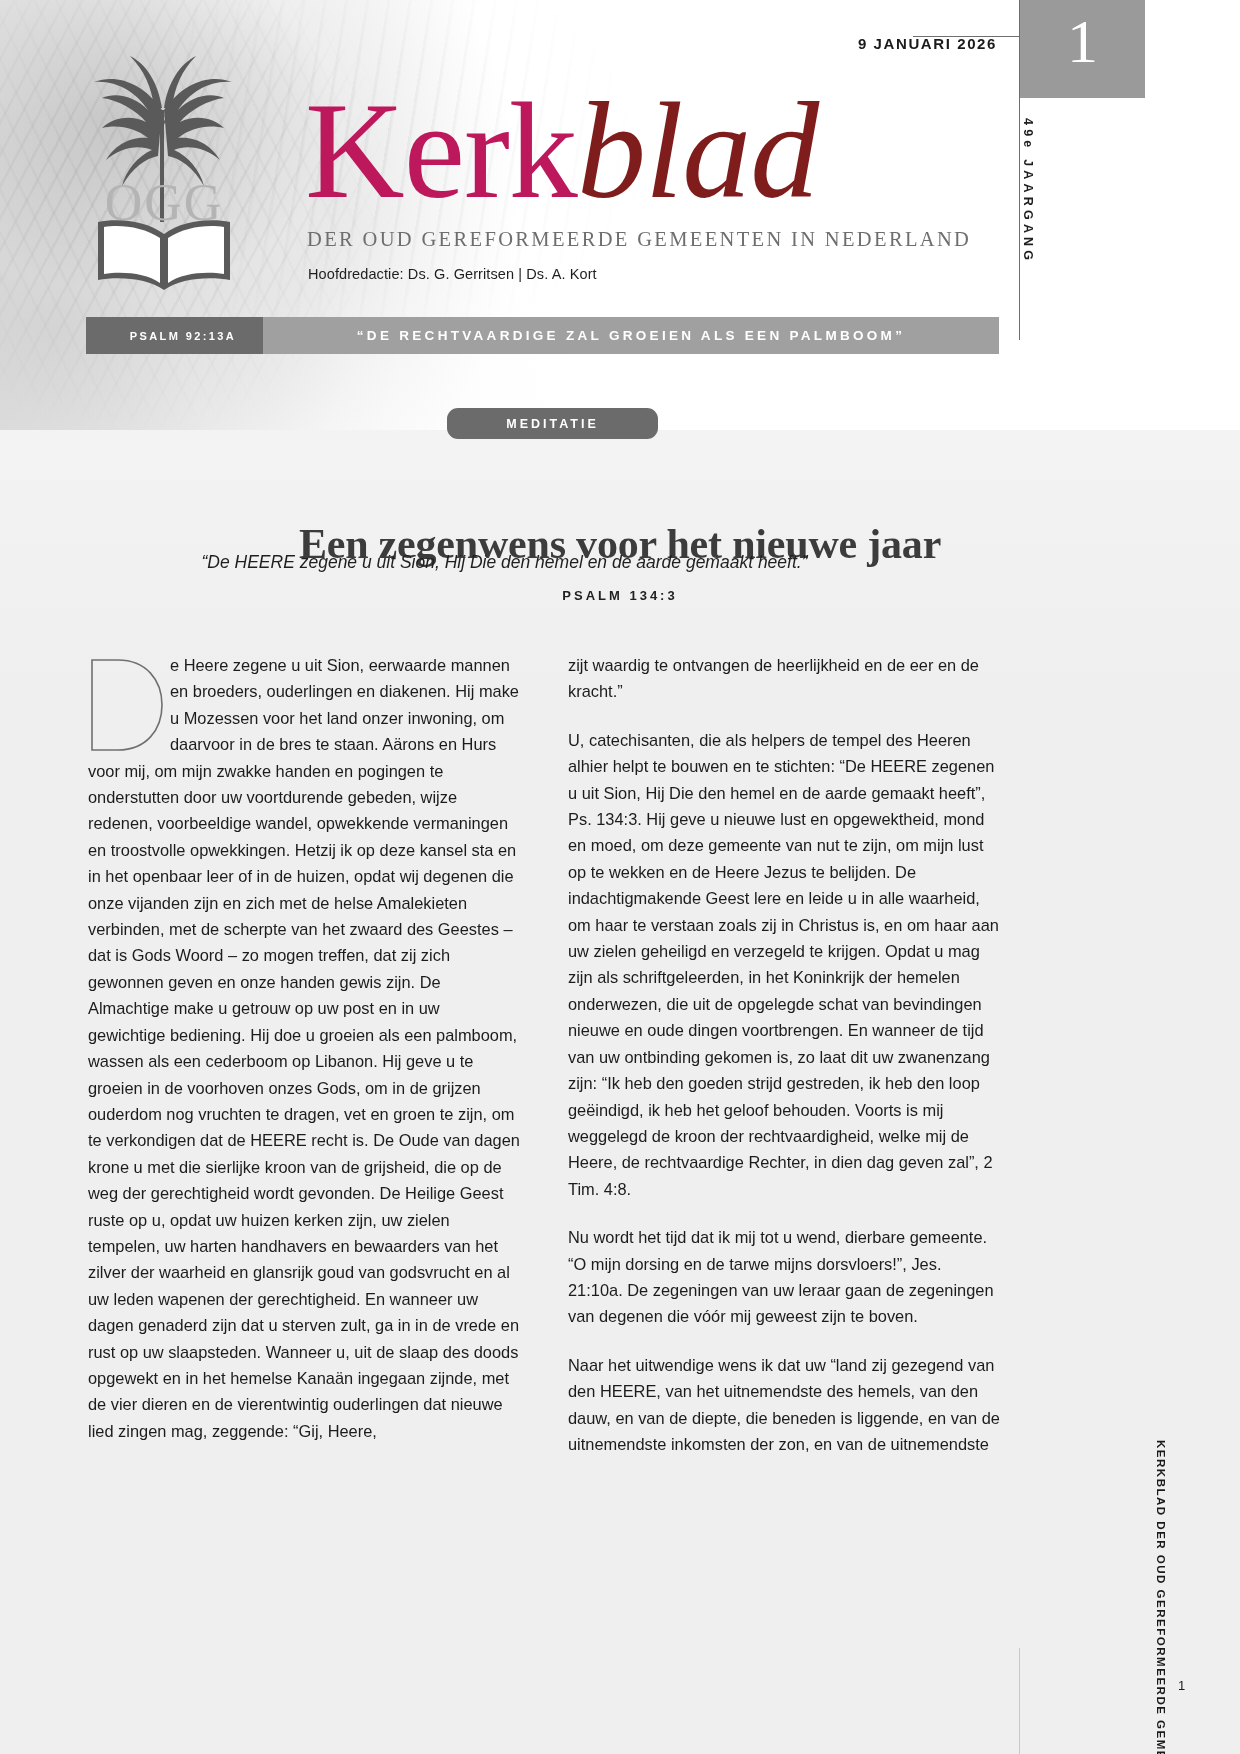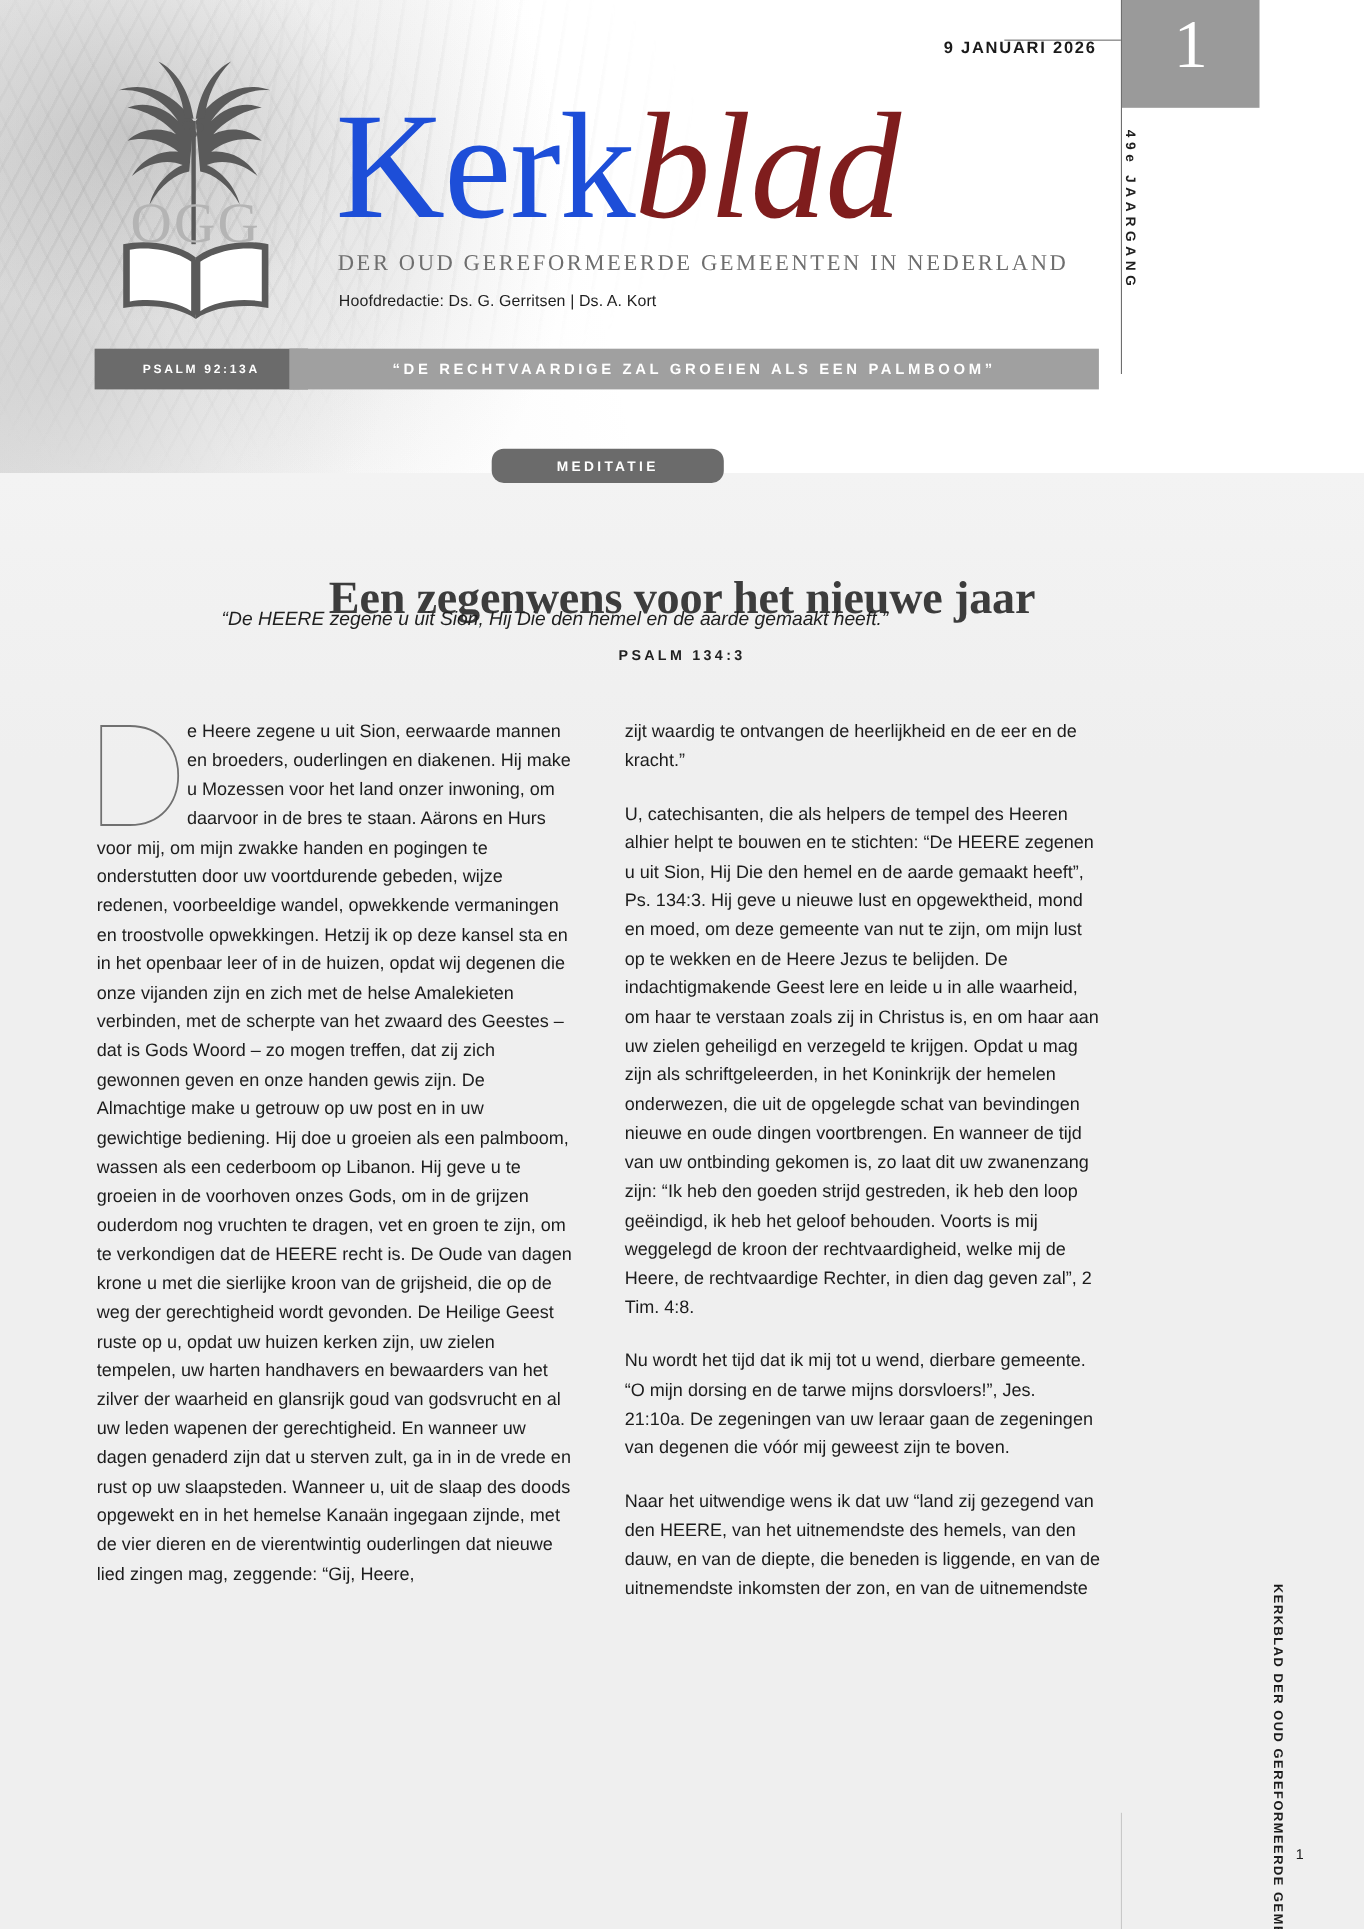--- a/index.html
+++ b/index.html
@@ -70,41 +70,41 @@
     font-size: 15px;
     font-weight: bold;
     letter-spacing: 1.6px;
     color: #1a1a1a;
     text-align: right;
   }
 
   
   .logo {
     position: absolute;
-    left: 86px;
+    left: 72px;
     top: 52px;
     width: 185px;
     height: 240px;
   }
   .logo svg { display: block; }
 
   
   .wordmark {
     position: absolute;
     left: 305px;
     top: 82px;
     width: 640px;
     height: 140px;
     line-height: 1;
     white-space: nowrap;
   }
   .wm-kerk {
     font-family: "Liberation Serif", serif;
     font-size: 138px;
-    color: #1d4ed8;
+    color: #be185d;
     letter-spacing: -1px;
     margin-top: 28px;
   }
   .wm-blad {
     font-family: "Liberation Serif", serif;
     font-size: 138px;
     font-style: italic;
     color: #7f1d1d;
     letter-spacing: -1px;
   }

